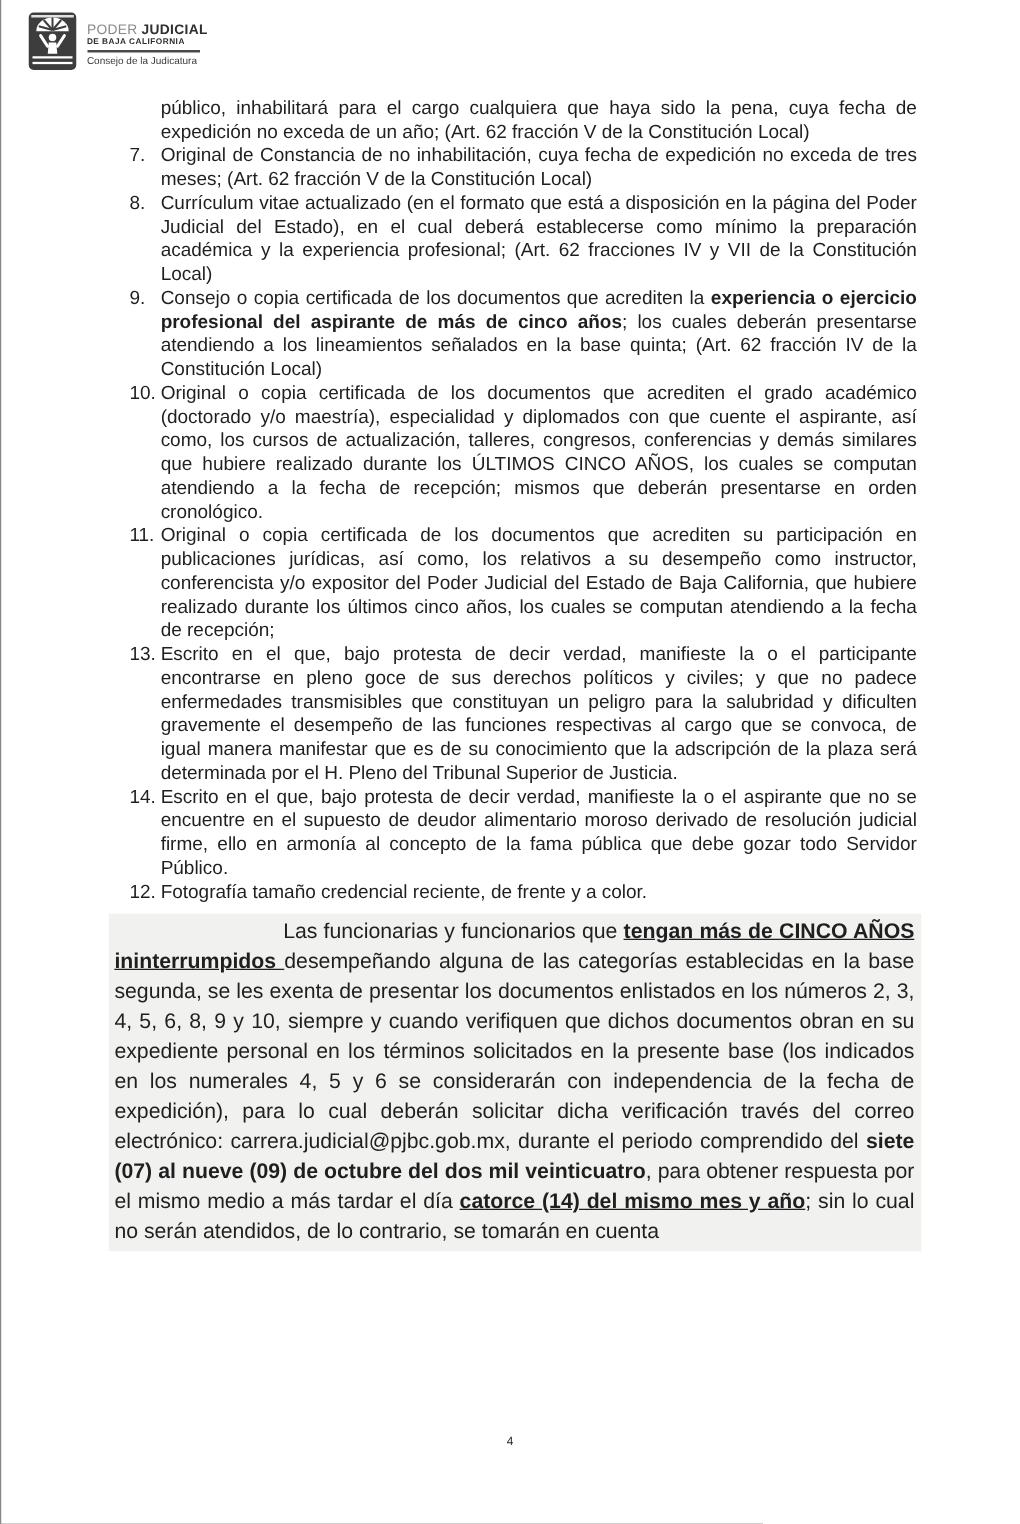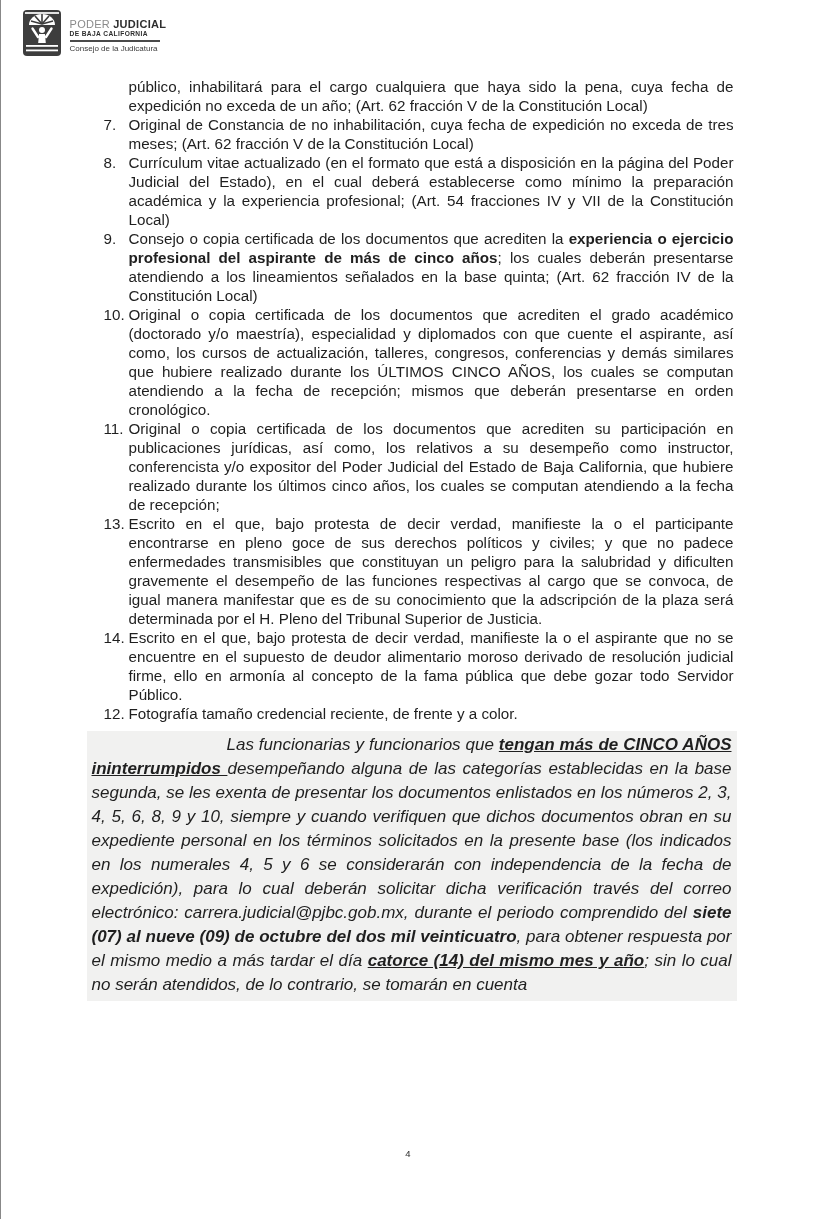--- a/index.html
+++ b/index.html
@@ -27,21 +27,21 @@
   .list { font-size:15.2px; line-height:19px; }
   .li { position:relative; padding-left:38px; text-align:justify; }
   .num { position:absolute; left:13px; top:0; }
   .b { font-weight:700; }
   .u { text-decoration:underline; }
   
   .highlight {
     margin-top:8px; margin-left:-4px; margin-right:-3px;
     padding:2px 5px 4px 5px;
     text-align:justify; text-indent:135px;
-    font-size:17px; line-height:24px;font-style:italic;
+    font-size:17px; line-height:24px;
   }
   
   .page-num {
     position:absolute; left:0; right:0; bottom:60px;
     text-align:center; font-size:9.5px; color:#2b2b2b;
   }
 </style>
 </head>
 <body>
 
@@ -76,21 +76,21 @@
       <div class="logo-line3">Consejo de la Judicatura</div>
     </div>
   </div>
 
   <div class="content">
 
     <div class="cont-para"><span>público, inhabilitará para el cargo cualquiera que haya sido la pena, cuya fecha de expedición no exceda de un año; (Art. 62 fracción V de la Constitución Local)</span></div>
 
     <div class="list">
         <div class="li"><span class="num">7.</span><span><span>Original de Constancia de no inhabilitación, cuya fecha de expedición no exceda de tres meses; (Art. 62 fracción V de la Constitución Local)</span></span></div>
-        <div class="li"><span class="num">8.</span><span><span>Currículum vitae actualizado (en el formato que está a disposición en la página del Poder Judicial del Estado), en el cual deberá establecerse como mínimo la preparación académica y la experiencia profesional; (Art. 54 fracciones IV y VII de la Constitución Local)</span></span></div>
+        <div class="li"><span class="num">8.</span><span><span>Currículum vitae actualizado (en el formato que está a disposición en la página del Poder Judicial del Estado), en el cual deberá establecerse como mínimo la preparación académica y la experiencia profesional; (Art. 62 fracciones IV y VII de la Constitución Local)</span></span></div>
         <div class="li"><span class="num">9.</span><span><span>Consejo o copia certificada de los documentos que acrediten la </span><span class="b">experiencia o ejercicio profesional del aspirante de más de cinco años</span><span>; los cuales deberán presentarse atendiendo a los lineamientos señalados en la base quinta; (Art. 62 fracción IV de la Constitución Local)</span></span></div>
         <div class="li"><span class="num">10.</span><span><span>Original o copia certificada de los documentos que acrediten el grado académico (doctorado y/o maestría), especialidad y diplomados con que cuente el aspirante, así como, los cursos de actualización, talleres, congresos, conferencias y demás similares que hubiere realizado durante los ÚLTIMOS CINCO AÑOS, los cuales se computan atendiendo a la fecha de recepción; mismos que deberán presentarse en orden cronológico.</span></span></div>
         <div class="li"><span class="num">11.</span><span><span>Original o copia certificada de los documentos que acrediten su participación en publicaciones jurídicas, así como, los relativos a su desempeño como instructor, conferencista y/o expositor del Poder Judicial del Estado de Baja California, que hubiere realizado durante los últimos cinco años, los cuales se computan atendiendo a la fecha de recepción;</span></span></div>
         <div class="li"><span class="num">13.</span><span><span>Escrito en el que, bajo protesta de decir verdad, manifieste la o el participante encontrarse en pleno goce de sus derechos políticos y civiles; y que no padece enfermedades transmisibles que constituyan un peligro para la salubridad y dificulten gravemente el desempeño de las funciones respectivas al cargo que se convoca, de igual manera manifestar que es de su conocimiento que la adscripción de la plaza será determinada por el H. Pleno del Tribunal Superior de Justicia.</span></span></div>
         <div class="li"><span class="num">14.</span><span><span>Escrito en el que, bajo protesta de decir verdad, manifieste la o el aspirante que no se encuentre en el supuesto de deudor alimentario moroso derivado de resolución judicial firme, ello en armonía al concepto de la fama pública que debe gozar todo Servidor Público.</span></span></div>
         <div class="li"><span class="num">12.</span><span><span>Fotografía tamaño credencial reciente, de frente y a color.</span></span></div>
       </div>
 
     <div class="highlight" style="background-color: rgb(241, 241, 240);"><span>Las funcionarias y funcionarios que </span><span class="b u">tengan más de CINCO AÑOS ininterrumpidos </span><span>desempeñando alguna de las categorías establecidas en la base segunda, se les exenta de presentar los documentos enlistados en los números  2, 3, 4, 5, 6, 8, 9 y 10, siempre y cuando verifiquen que dichos documentos obran en su expediente personal en los términos solicitados en la presente base (los indicados en los numerales 4, 5 y 6 se considerarán con independencia de la fecha de expedición), para lo cual deberán solicitar dicha verificación través del correo electrónico: carrera.judicial@pjbc.gob.mx, durante el periodo comprendido del </span><span class="b">siete (07) al nueve (09) de octubre del dos mil veinticuatro</span><span>, para obtener respuesta por el mismo medio a más tardar el día </span><span class="b u">catorce (14) del mismo mes y año</span><span>; sin lo cual no serán atendidos, de lo contrario, se tomarán en cuenta</span></div>
   </div>

